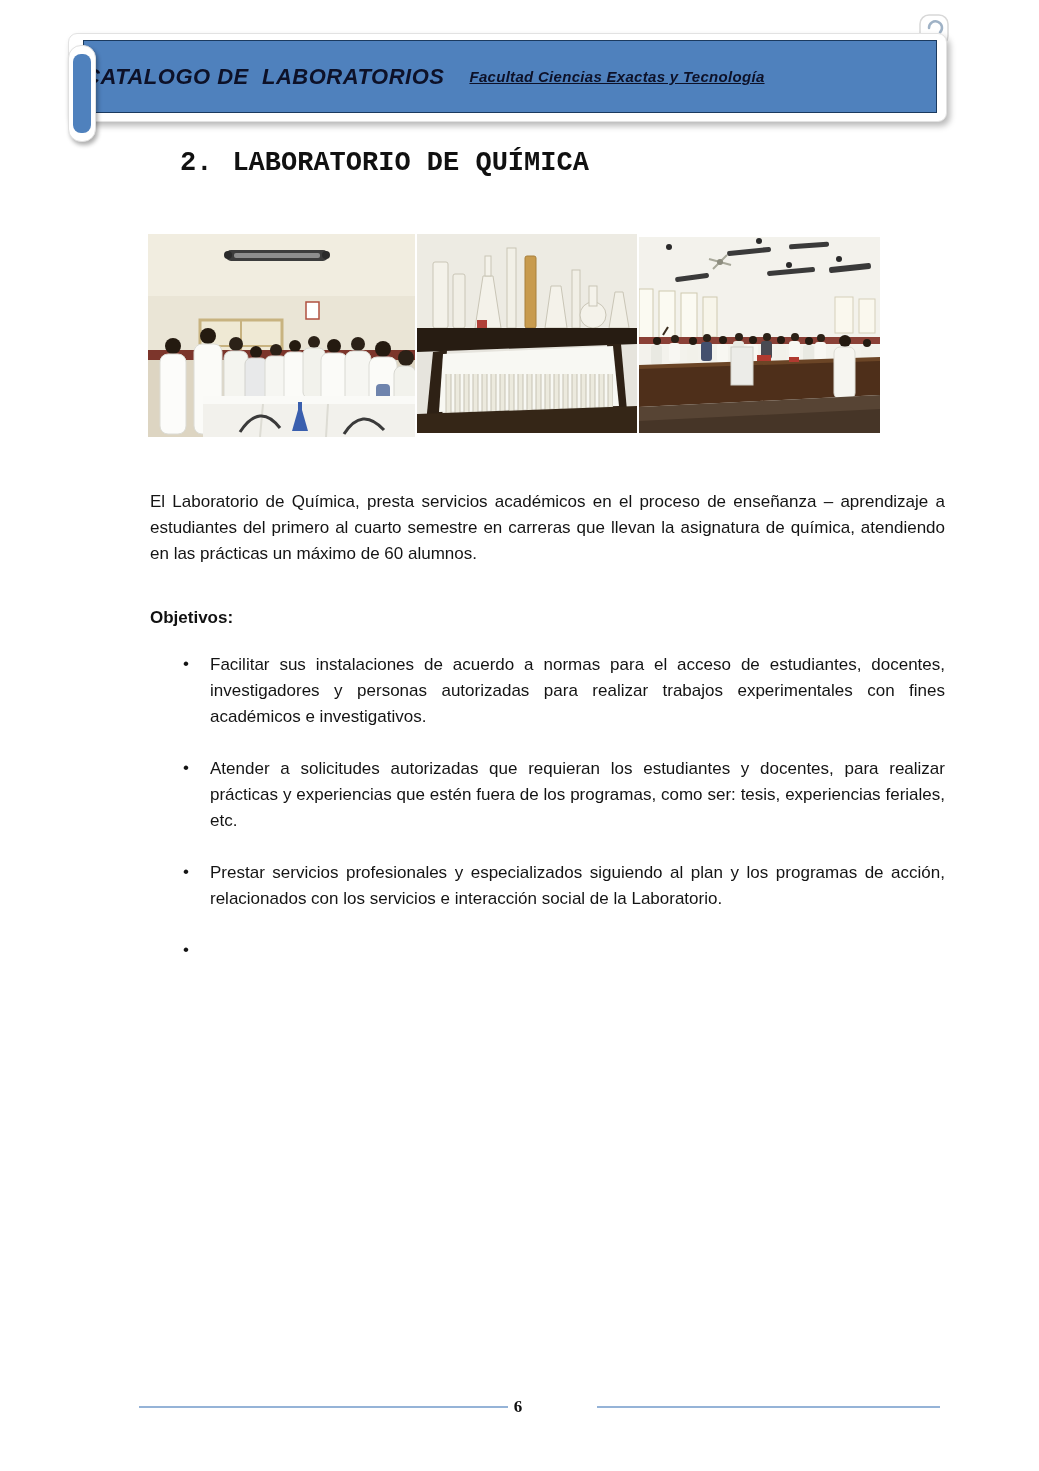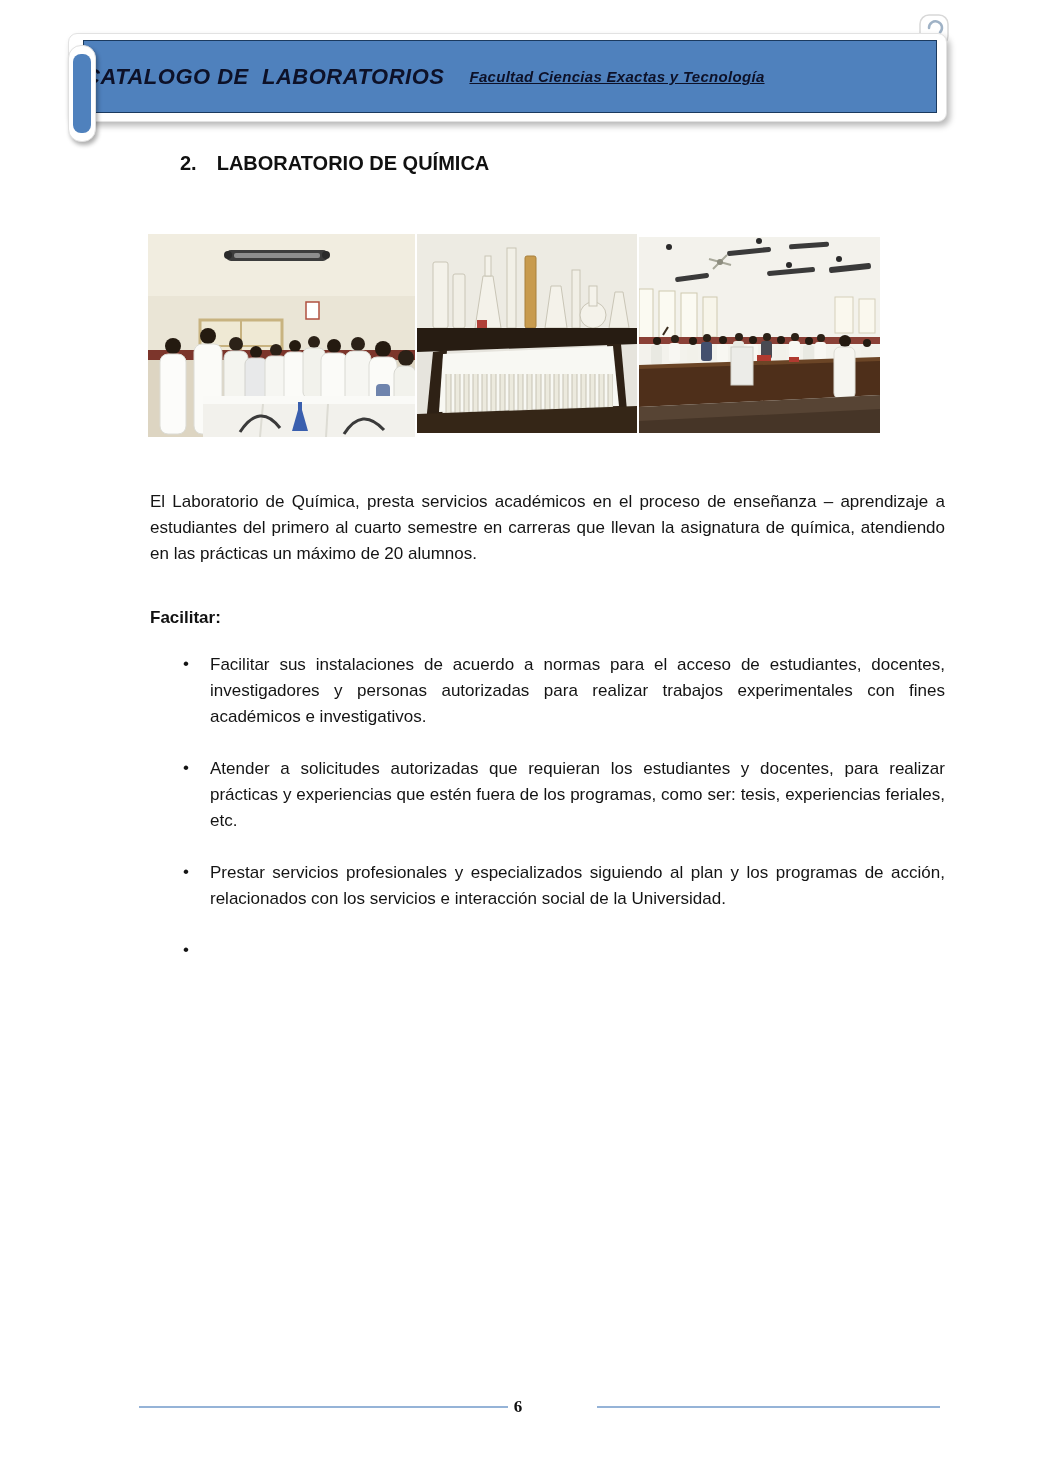--- a/index.html
+++ b/index.html
@@ -31,22 +31,22 @@
   }
   .banner-rod {
     position:absolute; left:0; top:12px; width:26px; height:95px; z-index:3;
     background:#ffffff; border:1px solid #e0e0e0; border-radius:13px;
     box-shadow:2px 3px 4px rgba(0,0,0,0.32);
   }
   .banner-rod-inner { position:absolute; left:4px; right:4px; top:8px; bottom:8px; border-radius:8px; }
 
   
   .section-heading {
-    margin:28px 0 0 180px; font-family:Liberation Sans, sans-serif;
-    font-size:20px; font-weight:bold; color:#111; line-height:26px;
+    margin:28px 0 0 180px; font-family:Liberation Mono, monospace;
+    font-size:27px; font-weight:bold; color:#111; line-height:26px;
   }
   .sec-num { margin-right:20px; }
 
   
   .photo-row { display:flex; align-items:flex-start; gap:2px; margin:58px 0 0 148px; }
   .photo { display:block; }
   .photo1 { width:267px; height:203px; }
   .photo2 { width:220px; height:199px; }
   .photo3 { width:241px; height:196px; margin-top:3px; }
 
@@ -241,36 +241,36 @@
 
       <circle cx="206" cy="104" r="6" fill="#241a10"></circle>
       <rect x="195" y="110" width="21" height="52" rx="6" fill="#f6f5f0" stroke="#dddcd4"></rect>
       <rect x="199" y="168" width="13" height="16" fill="#8a3a30"></rect>
 
       <polygon points="0,170 241,158 241,196 0,196" fill="#574434"></polygon>
       <polygon points="0,184 241,172 241,196 0,196" fill="#463527"></polygon>
     </svg>
   </div>
 
-  <p class="intro">El Laboratorio de Química, presta servicios académicos en el proceso de enseñanza – aprendizaje a estudiantes del primero al cuarto semestre en carreras que llevan la asignatura de química,  atendiendo en las prácticas un máximo de 20 alumnos.</p>
-
-  <p class="objectives-heading">Facilitar:</p>
+  <p class="intro">El Laboratorio de Química, presta servicios académicos en el proceso de enseñanza – aprendizaje a estudiantes del primero al cuarto semestre en carreras que llevan la asignatura de química,  atendiendo en las prácticas un máximo de 60 alumnos.</p>
+
+  <p class="objectives-heading">Objetivos:</p>
 
   <ul class="objectives-list">
     <li>
       <span class="bullet">•</span>
       <span>Facilitar sus instalaciones de acuerdo a normas para el acceso de estudiantes, docentes, investigadores y personas autorizadas para realizar trabajos experimentales con fines académicos e investigativos.</span>
     </li>
     <li>
       <span class="bullet">•</span>
       <span>Atender a solicitudes autorizadas que requieran los estudiantes y docentes, para realizar prácticas y experiencias que estén fuera de los programas, como ser: tesis, experiencias feriales, etc.</span>
     </li>
     <li>
       <span class="bullet">•</span>
-      <span>Prestar servicios profesionales y especializados siguiendo al plan y los programas de acción, relacionados con los servicios e interacción social de la Universidad.</span>
+      <span>Prestar servicios profesionales y especializados siguiendo al plan y los programas de acción, relacionados con los servicios e interacción social de la Laboratorio.</span>
     </li>
     <li>
       <span class="bullet">•</span>
     </li>
   </ul>
 
   <div class="footer">
     <span class="fline fline-left" style="background-color: rgb(149, 179, 215);"></span>
     <span class="page-num">6</span>
     <span class="fline fline-right" style="background-color: rgb(149, 179, 215);"></span>

